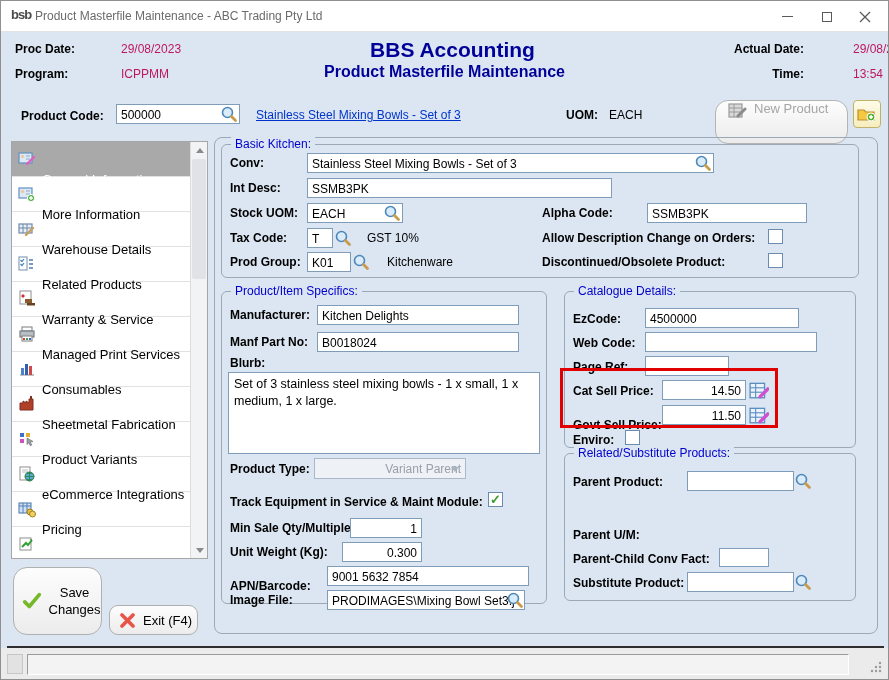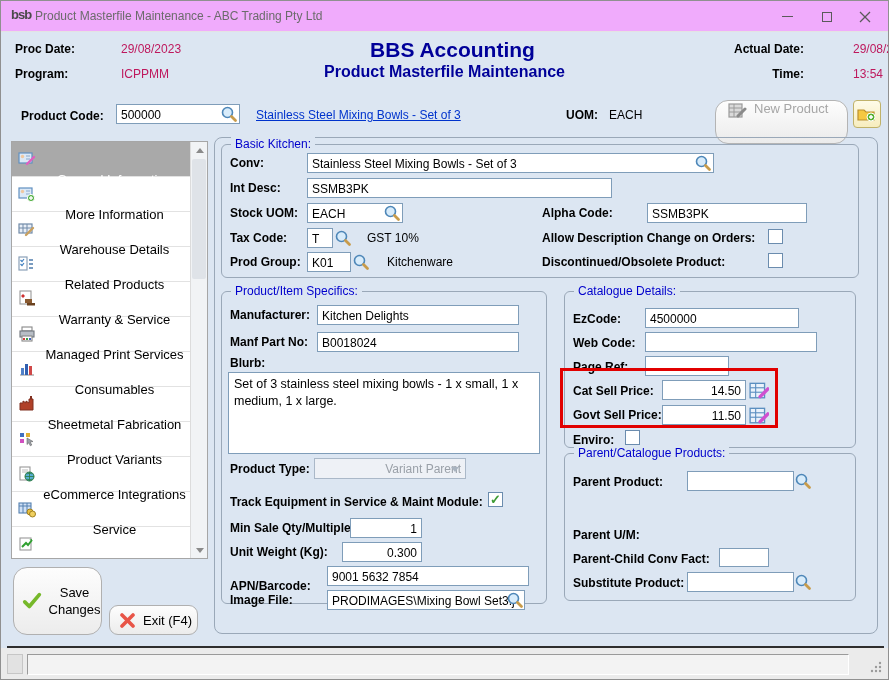--- a/index.html
+++ b/index.html
@@ -1,20 +1,20 @@
 <!DOCTYPE html>
 <html><head>
 <meta charset="utf-8">
 <style>
   * { box-sizing: border-box; margin: 0; padding: 0; }
   body { font-family: "Liberation Sans", sans-serif; background:#fff; }
   .win { position:relative; width:889px; height:680px; border:1px solid #909090; background:#dce6f2; overflow:hidden; font-family:"Liberation Sans", sans-serif; }
 
   
-  .titlebar { position:absolute; left:0; top:0; width:100%; height:31px; background:#f0abfc; border-bottom:1px solid #e3e3e3; }
+  .titlebar { position:absolute; left:0; top:0; width:100%; height:31px; background:#ffffff; border-bottom:1px solid #e3e3e3; }
   .logo { position:absolute; left:10px; top:6px; font-weight:bold; font-size:13px; color:#4a4a4a; letter-spacing:-1px; }
   .title-text { position:absolute; left:34px; top:0; line-height:31px; font-size:12px; color:#6b6b6b; }
   .winctl { position:absolute; top:0; width:30px; height:31px; display:flex; align-items:center; justify-content:center; }
   .ctl-min { right:86px; } .ctl-max { right:46px; } .ctl-close { right:8px; }
   .glyph-min { width:11px; height:0; border-bottom:1px solid #5a5a5a; display:block; }
   .glyph-max { width:10px; height:10px; border:1px solid #5a5a5a; display:block; }
 
   
   .hdr-label { position:absolute; font-size:12px; font-weight:bold; color:#000; }
   .hdr-val { position:absolute; font-size:12px; color:#be185d;margin-left:30px; }
@@ -35,21 +35,21 @@
   
   .btn-newprod { position:absolute; left:714px; top:99px; width:133px; height:44px; border:1px solid #b4b4b4; border-radius:13px; background:linear-gradient(#fdfdfd,#ebebeb); display:flex; align-items:flex-start; gap:7px; padding-left:12px; cursor:default; }
   .btn-newprod span { font-size:13px; color:#a6a6a6; }
   .btn-folder { position:absolute; left:852px; top:99px; width:28px; height:28px; border:1px solid #c0b26a; border-radius:4px; background:linear-gradient(#fefbe8,#f7edbe); display:flex; align-items:center; justify-content:center; cursor:pointer; }
 
   
   .sidebar { position:absolute; left:10px; top:140px; width:197px; height:418px; background:#fff; border:1px solid #a6a6a6; overflow:hidden; }
   .side-items { position:absolute; left:0; top:0; width:179px; }
   .side-item { height:35px; border-bottom:1px solid #e2e2e2; display:flex; align-items:center; cursor:pointer; background:#fff; }
   .side-item .icon { width:30px; display:flex; justify-content:center; flex:none; }
-  .side-item .s-lbl { flex:1; text-align:center; font-size:13px; color:#000; margin-right:4px; white-space:nowrap;margin-top:40px; }
+  .side-item .s-lbl { flex:1; font-size:13px; color:#000; margin-right:4px; white-space:nowrap;margin-top:40px; }
   .side-item.sel { background:#a9a9a9; }
   .side-item.sel .s-lbl { color:#fff; }
   .sb-scroll { position:absolute; right:0; top:0; width:17px; height:100%; background:#f1f3f5; border-left:1px solid #dcdcdc; }
   .sb-arrow { position:absolute; left:0; width:17px; height:16px; display:flex; align-items:center; justify-content:center; cursor:pointer; }
   .tri-up { width:0; height:0; border-left:4px solid transparent; border-right:4px solid transparent; border-bottom:5px solid #8a8a8a; }
   .tri-down { width:0; height:0; border-left:4px solid transparent; border-right:4px solid transparent; border-top:5px solid #8a8a8a; }
   .sb-thumb { position:absolute; left:1px; top:17px; width:14px; height:120px; background:#dfe3e8; border-radius:2px; }
 
   
   .btn-save { position:absolute; left:12px; top:566px; width:89px; height:68px; border:1px solid #b0b0b0; border-radius:14px; background:linear-gradient(#fdfdfd,#ececec); display:flex; align-items:center; padding-left:8px; gap:6px; cursor:pointer; }
@@ -276,21 +276,21 @@
         <span class="icon">
             <svg width="18" height="18" viewBox="0 0 18 18">
               <rect x="1" y="3" width="12" height="10" fill="#cfe0f5" stroke="#5580b0" stroke-width="1.1"></rect>
               <line x1="1" y1="6" x2="13" y2="6" stroke="#5580b0"></line>
               <line x1="5" y1="3" x2="5" y2="13" stroke="#5580b0"></line>
               <line x1="9" y1="3" x2="9" y2="13" stroke="#5580b0"></line>
               <circle cx="12" cy="12" r="3" fill="#e8c040" stroke="#a08020"></circle>
               <circle cx="14.5" cy="14" r="3" fill="#f0d060" stroke="#a08020"></circle>
             </svg>
           </span>
-        <span class="s-lbl">Service</span>
+        <span class="s-lbl">Pricing</span>
       </div>
       <div class="side-item">
         <span class="icon">
             <svg width="18" height="18" viewBox="0 0 18 18">
               <rect x="2" y="3" width="11" height="12" fill="#fff" stroke="#999" stroke-width="1.1"></rect>
               <polyline points="4,12 8,8 10,10 14,5" stroke="#30a030" fill="none" stroke-width="2"></polyline>
               <path d="M14,5 l-3,0 l3,-1 Z" fill="#30a030"></path>
             </svg>
           </span>
         <span class="s-lbl">Volume Pricing</span>
@@ -391,33 +391,33 @@
     <div class="inp" style="left:80px;top:16px;width:154px">4500000</div>
     <span class="lbl" style="left:8px;top:44px">Web Code:</span>
     <div class="inp" style="left:80px;top:40px;width:172px"></div>
     <span class="lbl" style="left:8px;top:68px">Page Ref:</span>
     <div class="inp" style="left:80px;top:64px;width:84px"></div>
     <span class="lbl" style="left:8px;top:92px">Cat Sell Price:</span>
     <div class="inp num" style="left:97px;top:88px;width:84px">14.50</div>
     <svg class="calcicon" style="left:184px;top:88px" viewBox="0 0 18 18">
         <use href="#calcedit"></use>
       </svg>
-    <span class="lbl" style="left:8px;top:116px">Govt Sell Price:</span>
+    <span class="lbl" style="left:8px;top:126px">Govt Sell Price:</span>
     <div class="inp num" style="left:97px;top:113px;width:84px">11.50</div>
     <svg class="calcicon" style="left:184px;top:113px" viewBox="0 0 18 18">
         <use href="#calcedit"></use>
       </svg>
     <span class="lbl" style="left:8px;top:141px">Enviro:</span>
     <span class="cb" style="left:60px;top:138px"></span>
   </div>
 
   <div class="annot-red"></div>
 
   <div class="gb" style="left:563px;top:452px;width:292px;height:148px">
-    <span class="gb-legend">Parent/Catalogue Products:</span>
+    <span class="gb-legend">Related/Substitute Products:</span>
     <span class="lbl" style="left:8px;top:21px">Parent Product:</span>
     <div class="inp" style="left:122px;top:17px;width:107px"></div>
     <svg class="mag" style="left:229px;top:18px" viewBox="0 0 18 18">
         <use href="#magnifier"></use>
       </svg>
     <span class="lbl" style="left:8px;top:74px">Parent U/M:</span>
     <span class="lbl" style="left:8px;top:98px">Parent-Child Conv Fact:</span>
     <div class="inp" style="left:154px;top:94px;width:50px;height:19px"></div>
     <span class="lbl" style="left:8px;top:122px">Substitute Product:</span>
     <div class="inp" style="left:122px;top:118px;width:107px"></div>

